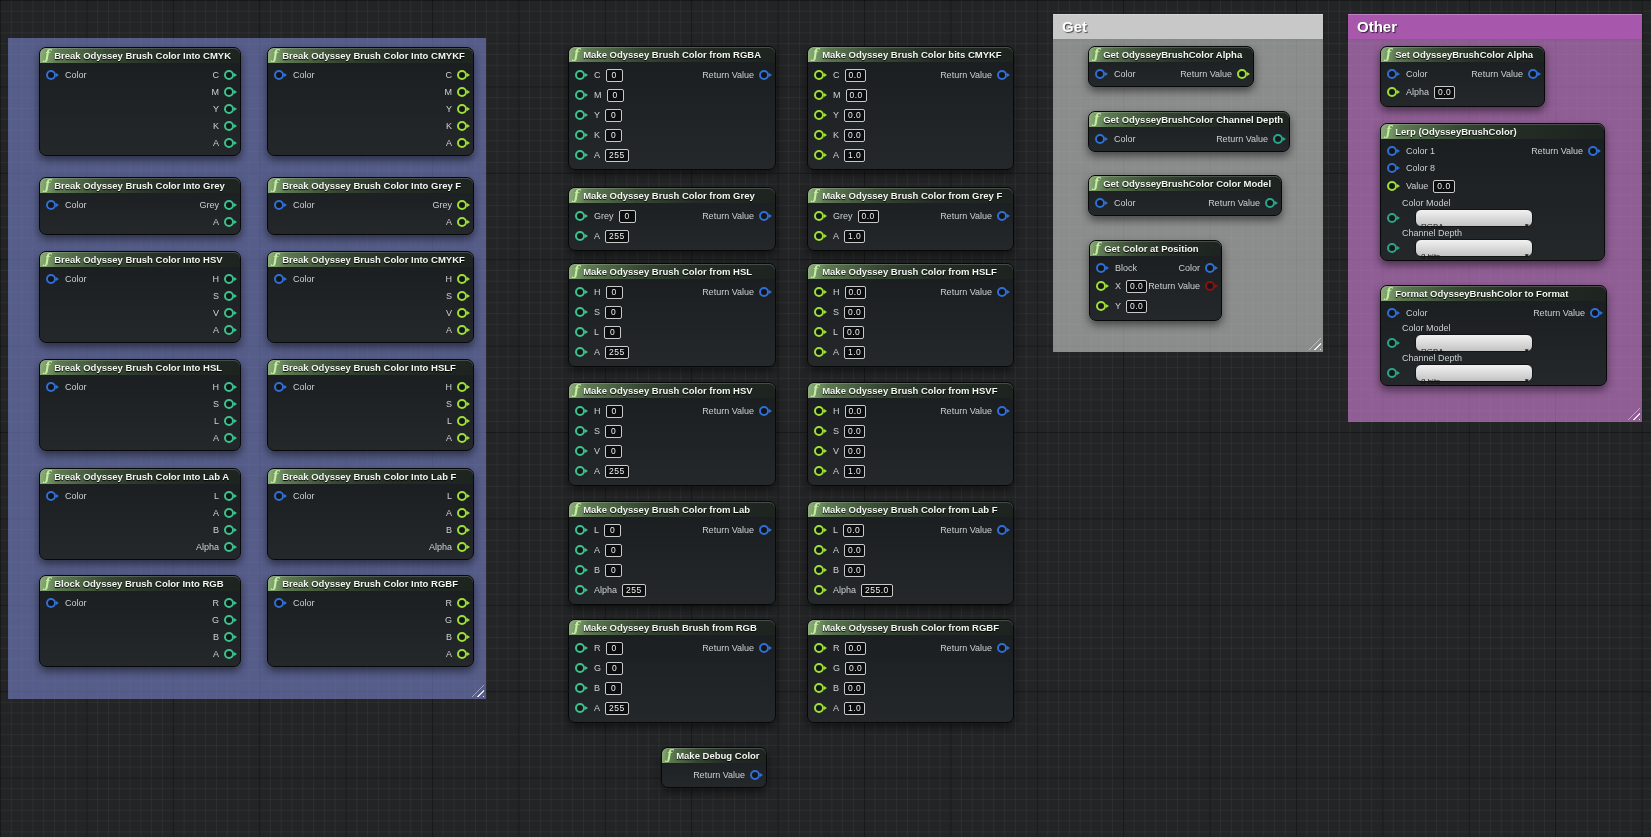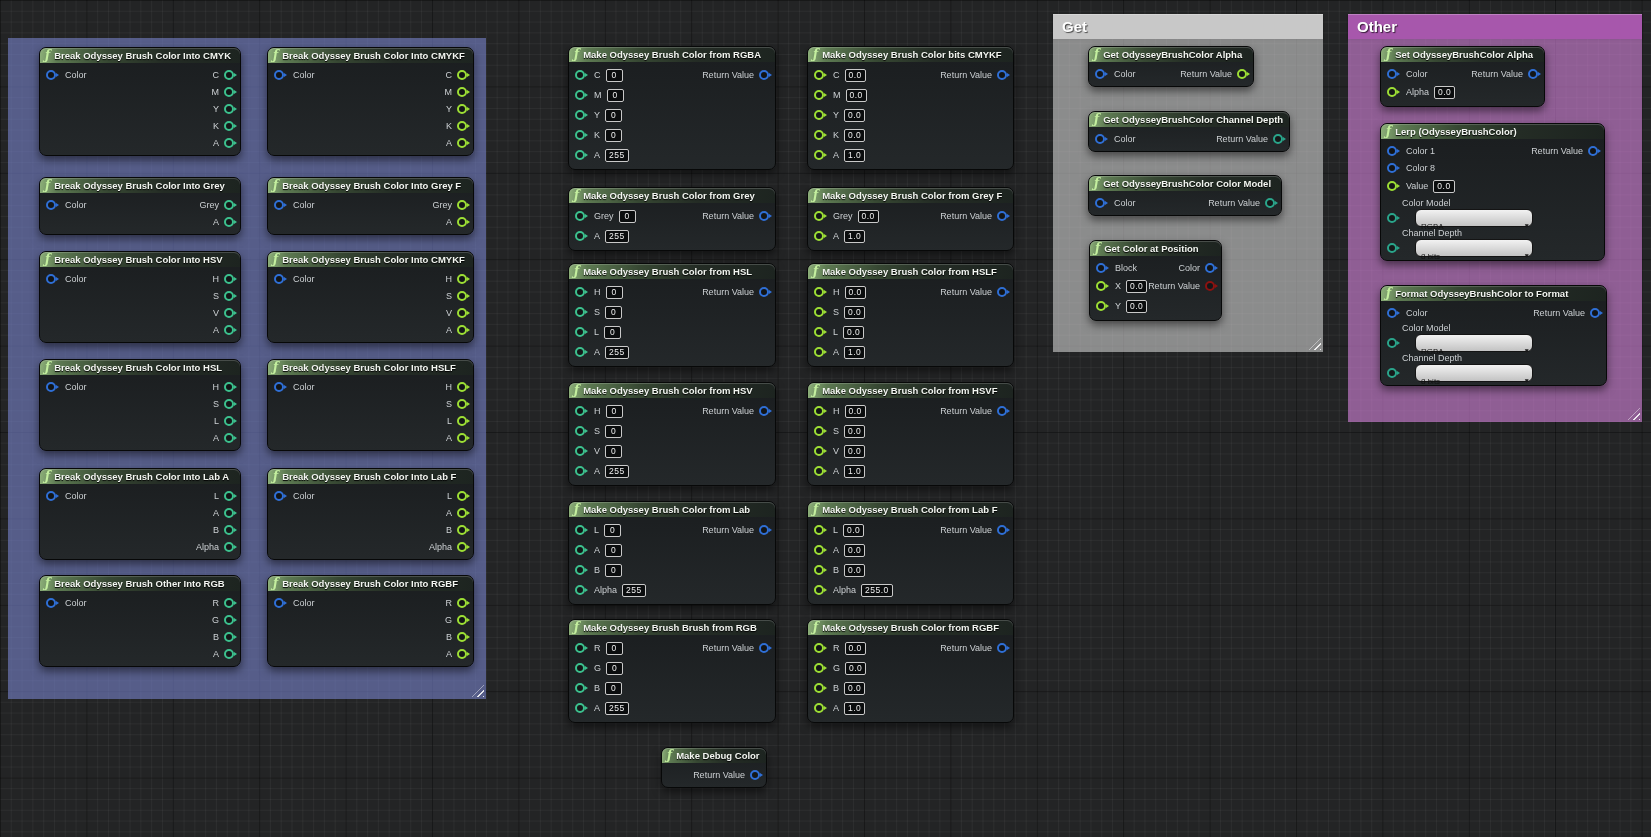--- a/index.html
+++ b/index.html
@@ -347,21 +347,21 @@
         <div class="row">
           <span class="spacer"></span>
           <span class="lbl">Alpha</span>
           <div class="pin outpin" style="color: rgb(157, 223, 53);"></div>
         </div>
       </div>
     </div>
     <div class="node" style="left: 39px; top: 575px; width: 200px;">
       <div class="nhead">
         <span class="ficon">ƒ</span>
-        <span class="ntitle">Break Odyssey Brush Other Into RGB</span>
+        <span class="ntitle">Block Odyssey Brush Color Into RGB</span>
       </div>
       <div class="nbody">
         <div class="row">
           <div class="pin inpin" style="color: rgb(47, 111, 214);"></div>
           <span class="lbl">Color</span>
           <span class="spacer"></span>
           <span class="lbl">R</span>
           <div class="pin outpin" style="color: rgb(60, 193, 142);"></div>
         </div>
         <div class="row">

